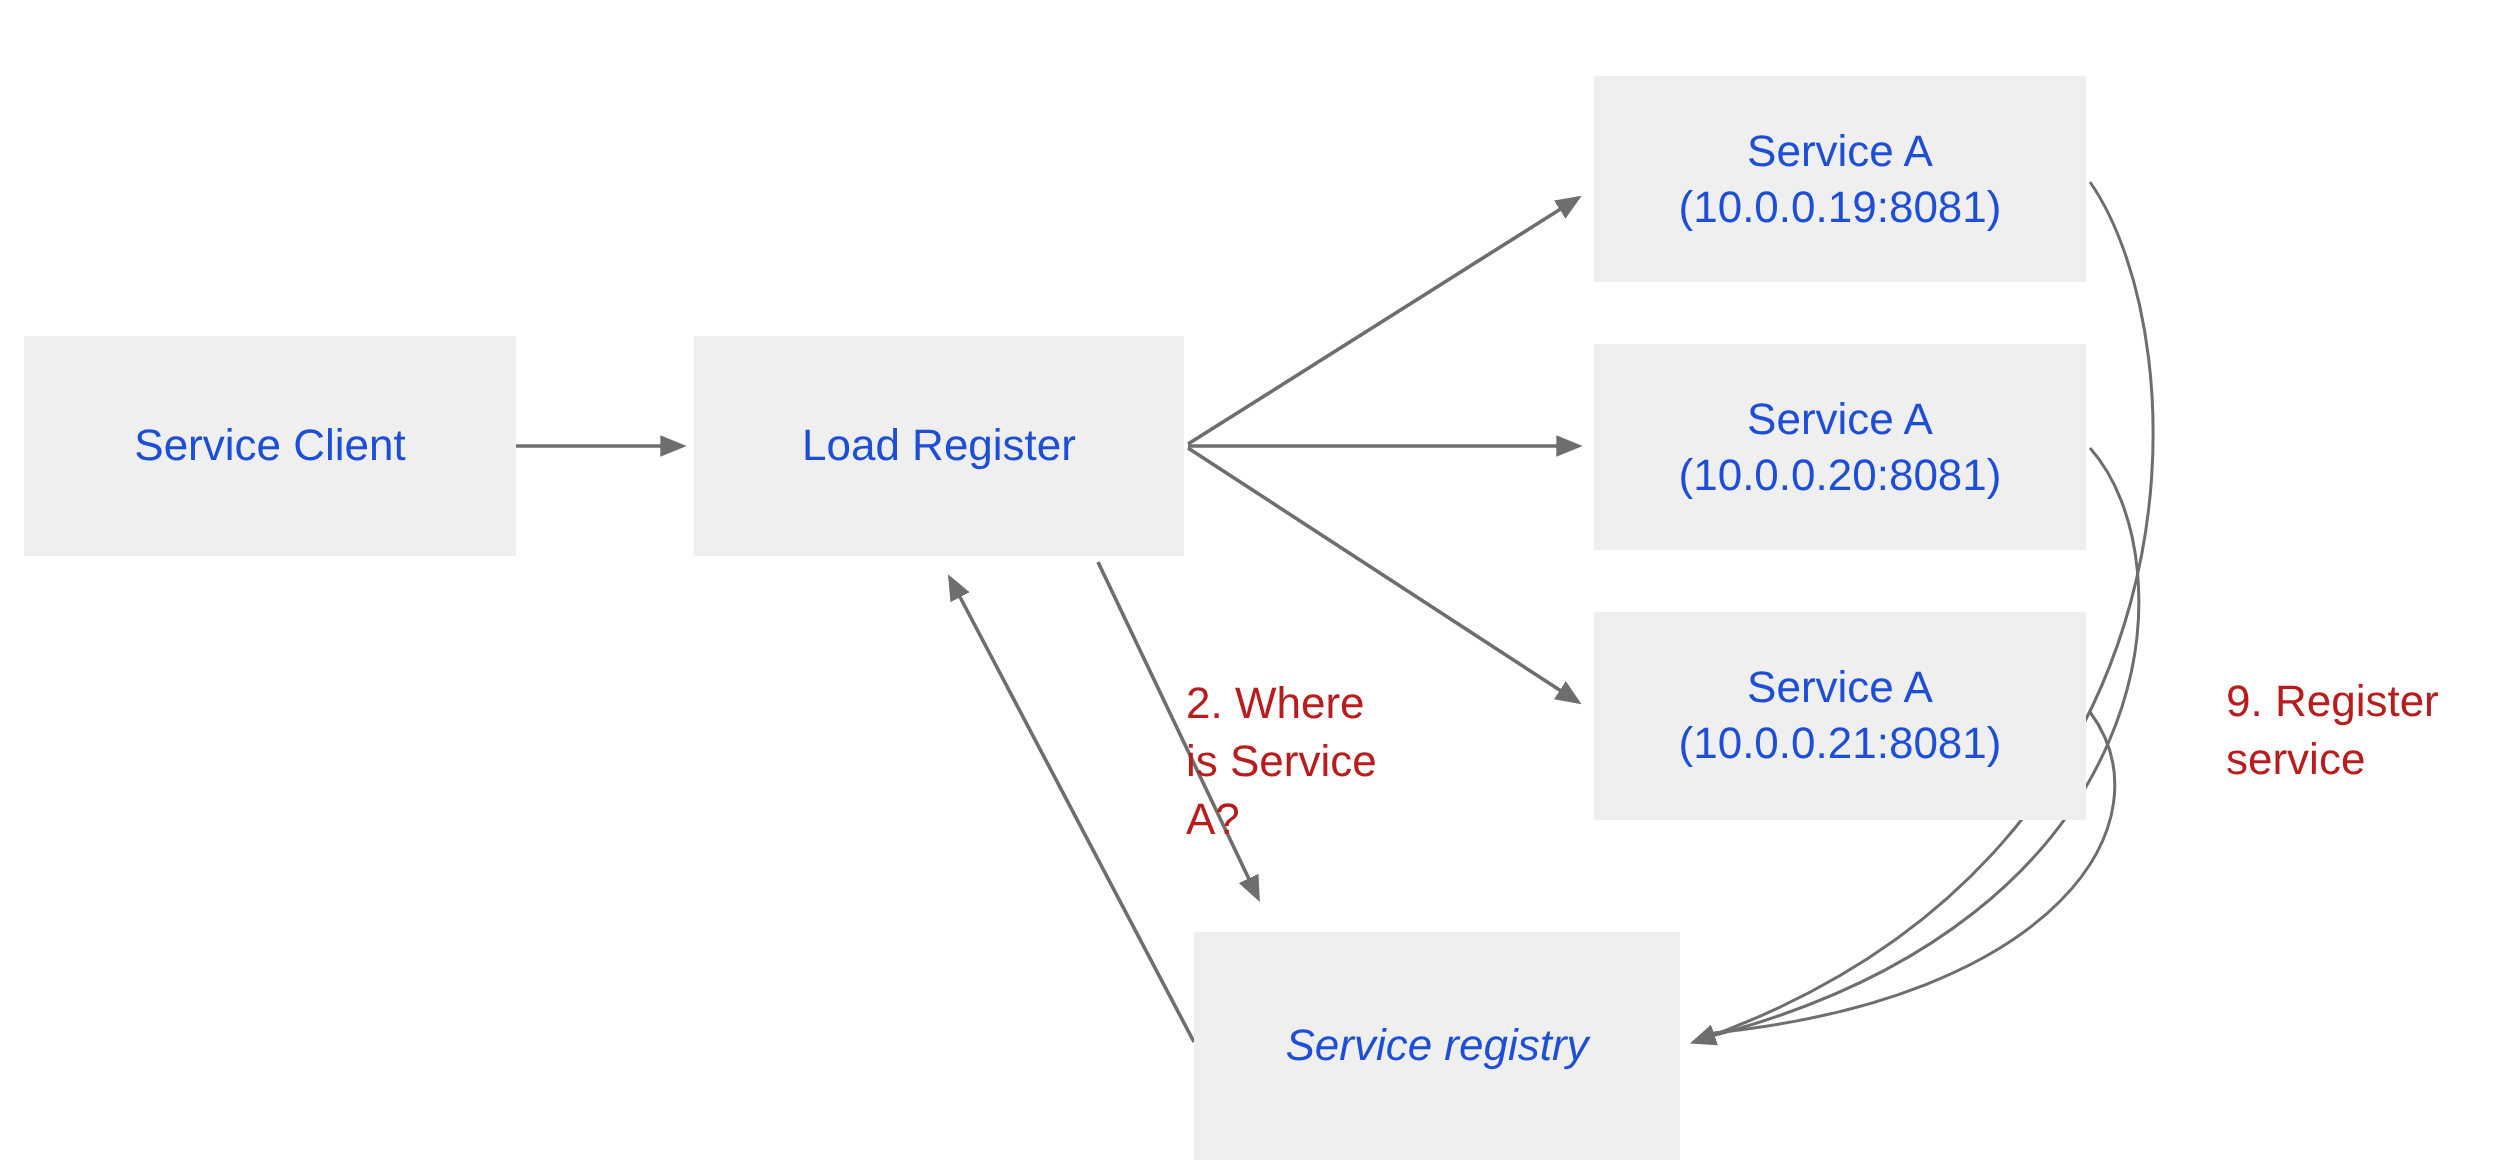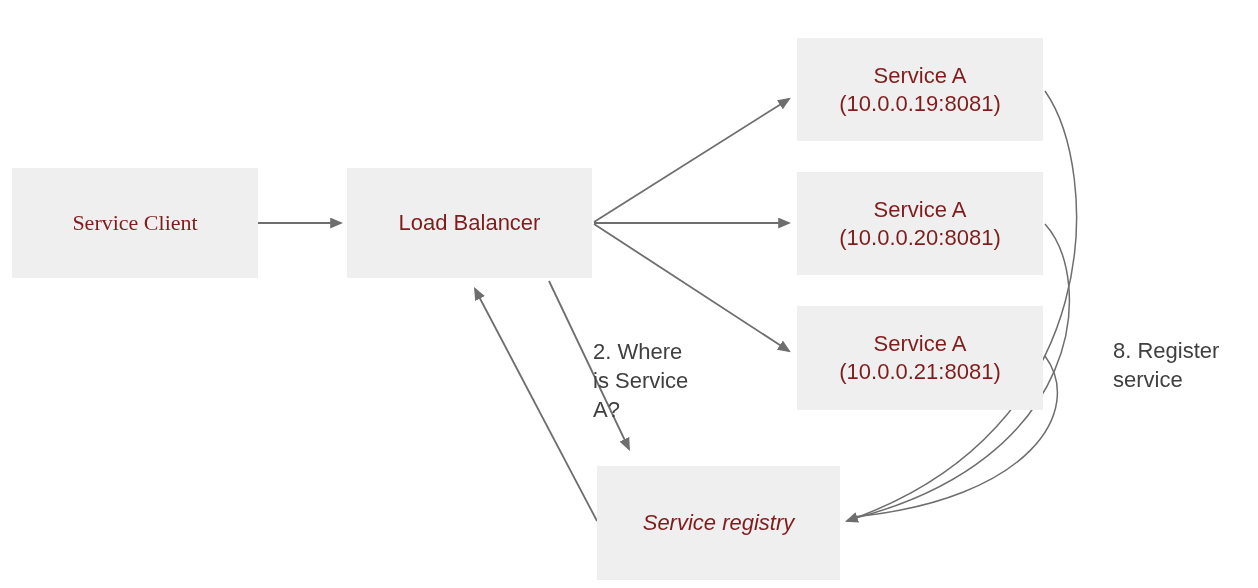--- a/index.html
+++ b/index.html
@@ -28,31 +28,31 @@
     background: #efefef;
     display: flex;
     align-items: center;
     justify-content: center;
     text-align: center;
   }
   .node-label {
     font-size: 22px;
     line-height: 28px;
     white-space: pre-line;
-    color: #7f1d1d;
+    color: #1d4ed8;
   }
   .annotation {
     position: absolute;
     font-size: 22px;
     line-height: 29px;
     white-space: pre-line;
-    color: #404040;
+    color: #b91c1c;
   }
   
-  .n-client    { left: 12px;  top: 168px; width: 246px; height: 110px; font-family: Liberation Serif, serif; }
+  .n-client    { left: 12px;  top: 168px; width: 246px; height: 110px; }
   .n-lb        { left: 347px; top: 168px; width: 245px; height: 110px; }
   .n-sa1       { left: 797px; top: 38px;  width: 246px; height: 103px; }
   .n-sa2       { left: 797px; top: 172px; width: 246px; height: 103px; }
   .n-sa3       { left: 797px; top: 306px; width: 246px; height: 104px; }
   .n-registry  { left: 597px; top: 466px; width: 243px; height: 114px; font-style: italic; }
   
   .a-register  { left: 1113px; top: 336px; }
   .a-where     { left: 593px;  top: 337px; }
   .a-located   { left: 358px;  top: 360px; }
 </style>
@@ -84,21 +84,21 @@
       <path d="M 1045,224 C 1095,280 1085,460 852,519" stroke-width="1.5"></path>
       <path d="M 1045,356 C 1085,410 1030,500 852,517" stroke-width="1.5"></path>
     </g>
   </svg>
 
   <div class="node n-client">
     <span class="node-label">Service Client</span>
   </div>
 
   <div class="node n-lb">
-    <span class="node-label">Load Balancer</span>
+    <span class="node-label">Load Register</span>
   </div>
 
   <div class="node n-sa1">
     <span class="node-label">Service A
 (10.0.0.19:8081)</span>
   </div>
 
   <div class="node n-sa2">
     <span class="node-label">Service A
 (10.0.0.20:8081)</span>
@@ -106,21 +106,21 @@
 
   <div class="node n-sa3">
     <span class="node-label">Service A
 (10.0.0.21:8081)</span>
   </div>
 
   <div class="node n-registry">
     <span class="node-label">Service registry</span>
   </div>
 
-  <div class="annotation a-register">8. Register
+  <div class="annotation a-register">9. Register
 service</div>
 
   <div class="annotation a-where">2. Where
 is Service
 A?</div>
 
 
 </div>
 
 </body></html>

